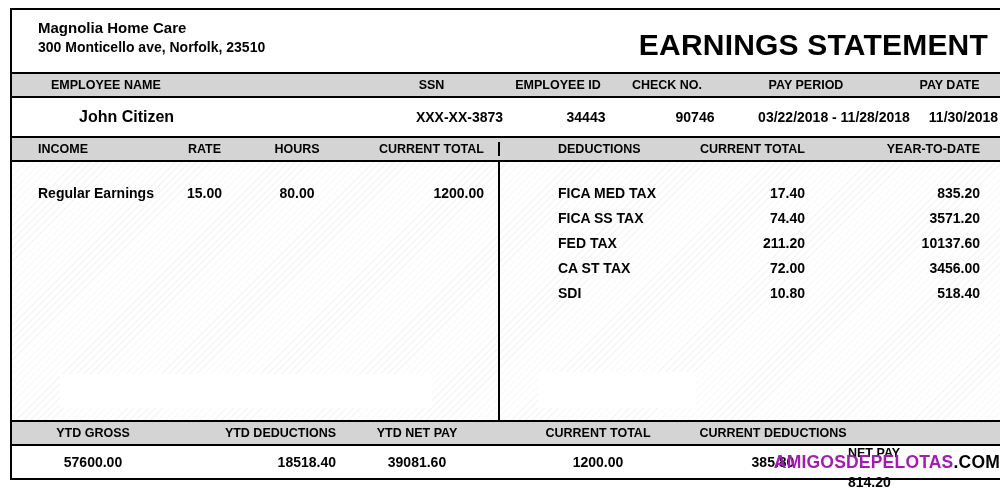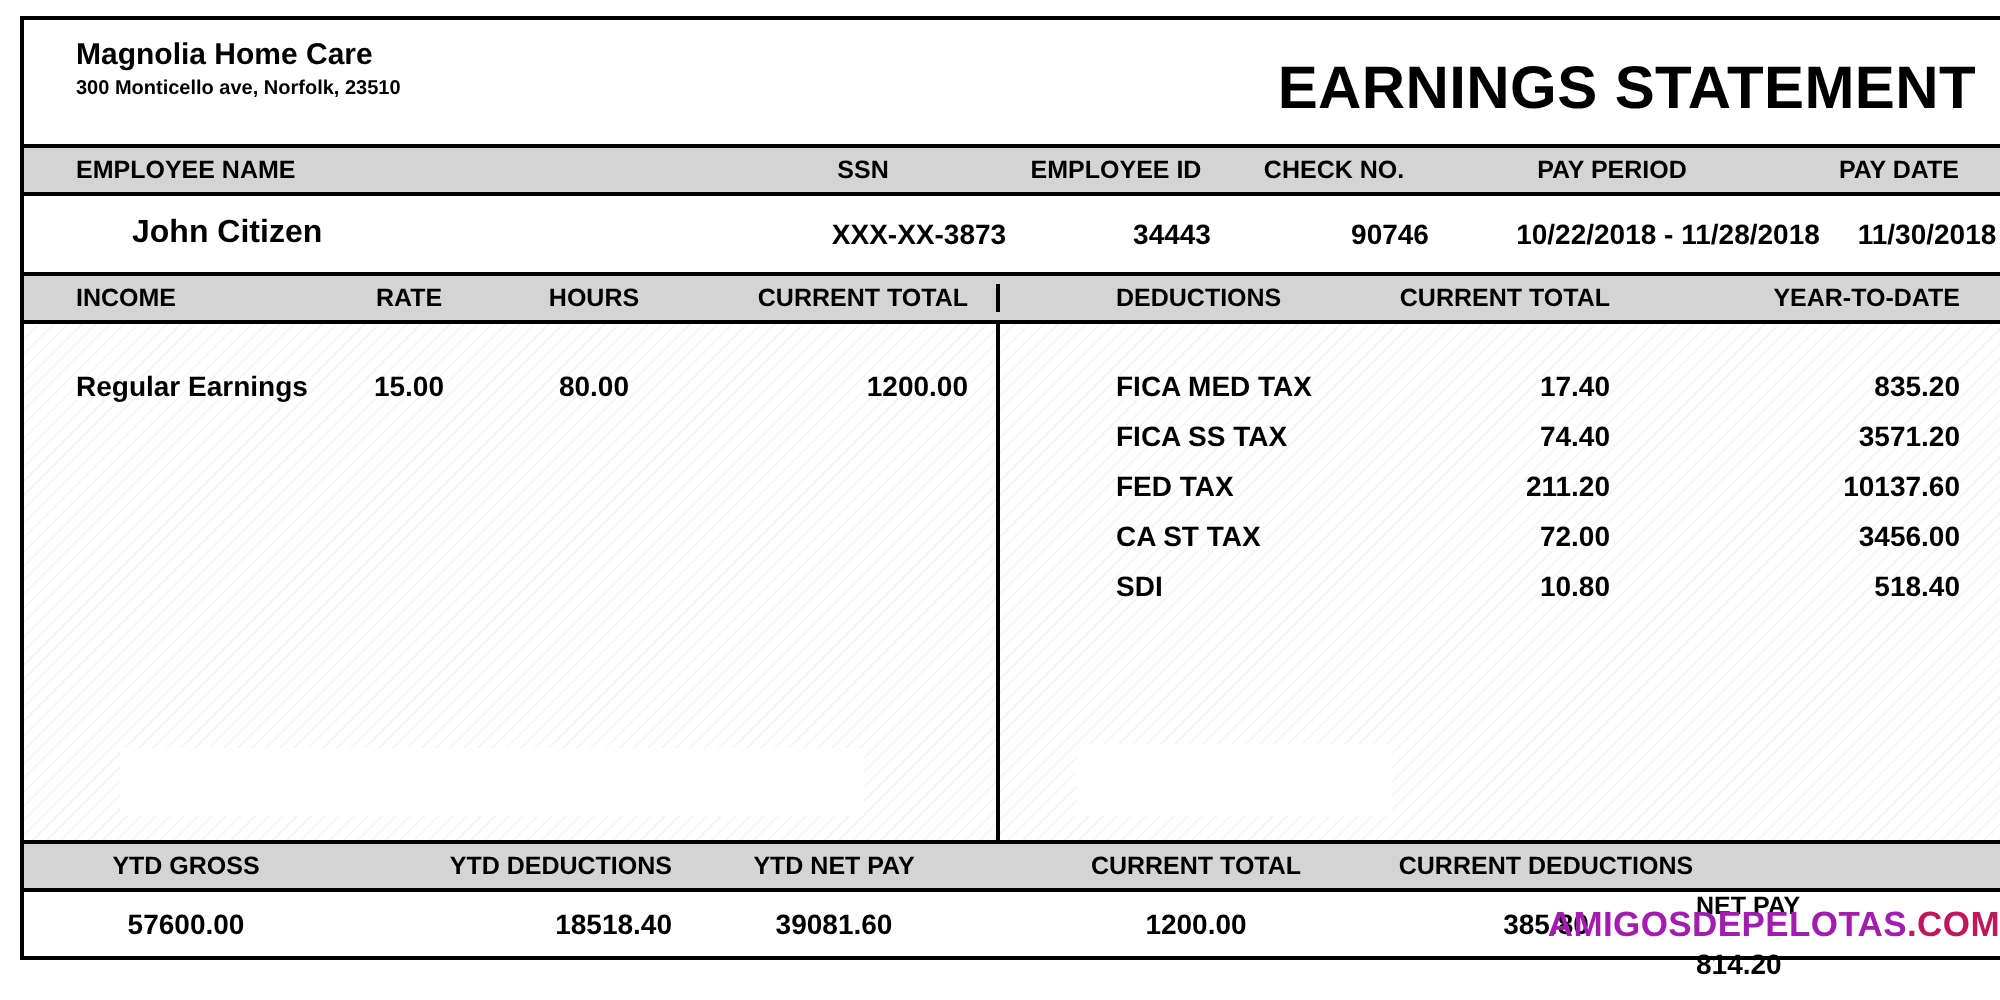--- a/index.html
+++ b/index.html
@@ -26,41 +26,41 @@
   
   .doc-header {
     height: 62px;
     display: flex;
     justify-content: space-between;
     align-items: flex-start;
     box-sizing: border-box;
   }
   .company { padding: 9px 0 0 26px; }
   .company-name { font-size: 15px; font-weight: bold; }
-  .company-address { font-size: 10px; font-weight: bold; margin-top: 3px; }
+  .company-address { font-size: 14px; font-weight: bold; margin-top: 3px; }
   .doc-title {
     padding: 18px 16px 0 0;
     font-size: 30px;
     font-weight: bold;
     letter-spacing: 0.2px;
   }
   
   .bar {
     display: flex;
     align-items: center;
     height: 26px;
     background: #d4d4d4;
     border-top: 2px solid #000;
     border-bottom: 2px solid #000;
     box-sizing: border-box;
     font-size: 12.5px;
     font-weight: bold;
   }
   
-  .col-name   { flex: 0 0 352px; padding-left: 26px; box-sizing: border-box; text-align: left; }
+  .col-name   { flex: 0 0 352px; padding-left: 39px; box-sizing: border-box; text-align: left; }
   .col-ssn    { flex: 0 0 135px; text-align: center; }
   .col-id     { flex: 0 0 118px; text-align: center; }
   .col-check  { flex: 0 0 100px; text-align: center; }
   .col-period { flex: 0 0 178px; text-align: center; white-space: nowrap; }
   .col-date   { flex: 1; text-align: center; }
   .emp-values {
     display: flex;
     align-items: center;
     height: 38px;
     font-size: 14px;
@@ -147,21 +147,21 @@
     position: absolute;
     right: 4px;
     bottom: 5px;
     font-size: 17.5px;
     font-weight: bold;
     white-space: nowrap;
     z-index: 5;
     letter-spacing: 0.2px;
   }
   .wm-green { color: #a21caf; }
-  .wm-dark  { color: #be185d; }
+  .wm-dark  { color: #000000; }
 </style>
 </head>
 <body>
 
 <div class="doc">
 
   <div class="doc-header">
     <div class="company">
       <div class="company-name">Magnolia Home Care</div>
       <div class="company-address">300 Monticello ave, Norfolk, 23510</div>
@@ -176,21 +176,21 @@
     <div class="col-check">CHECK NO.</div>
     <div class="col-period">PAY PERIOD</div>
     <div class="col-date">PAY DATE</div>
   </div>
 
   <div class="emp-values">
     <div class="col-name">John Citizen</div>
     <div class="col-ssn">XXX-XX-3873</div>
     <div class="col-id">34443</div>
     <div class="col-check">90746</div>
-    <div class="col-period">10/22/2018 - 11/28/2018</div>
+    <div class="col-period">03/22/2018 - 11/28/2018</div>
     <div class="col-date">11/30/2018</div>
   </div>
 
   <div class="bar">
     <div class="half-left">
       <div class="ic-name">INCOME</div>
       <div class="ic-rate">RATE</div>
       <div class="ic-hours">HOURS</div>
       <div class="ic-total">CURRENT TOTAL</div>
     </div>

